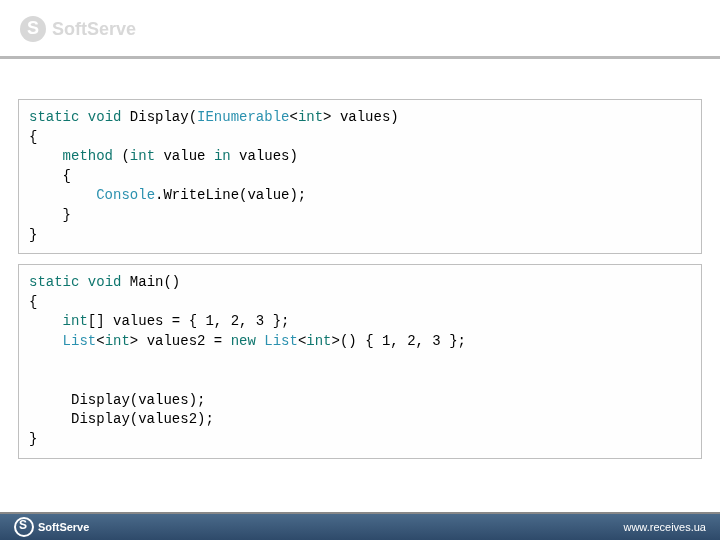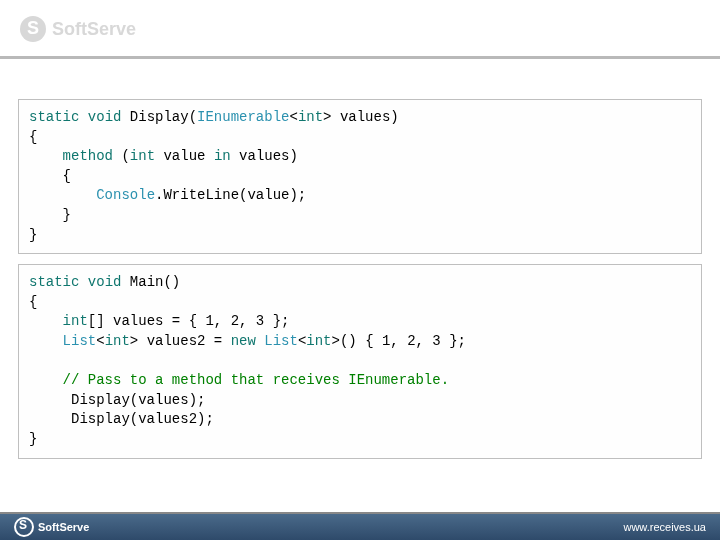--- a/index.html
+++ b/index.html
@@ -118,21 +118,21 @@
     </span><span class="kw">method</span><span> (</span><span class="kw">int</span><span> value </span><span class="kw">in</span><span> values)
     {
         </span><span class="tp">Console</span><span>.WriteLine(value);
     }
 }</span></div>
 <div class="code-box" id="code2"><span class="kw">static</span><span> </span><span class="kw">void</span><span> Main()
 {
     </span><span class="kw">int</span><span>[] values = { 1, 2, 3 };
     </span><span class="tp">List</span><span>&lt;</span><span class="kw">int</span><span>&gt; values2 = </span><span class="kw">new</span><span> </span><span class="tp">List</span><span>&lt;</span><span class="kw">int</span><span>&gt;() { 1, 2, 3 };
 
-    </span><span class="cm">// Pass to a method that receives IEnumerable.</span><span>
+    </span><span>
      Display(values);
      Display(values2);
 }</span></div>
 
 <div class="footer">
   <div class="footer-logo">
     <span class="footer-logo-icon"></span>
     <span>SoftServe</span>
   </div>
   <div>www.receives.ua</div>

